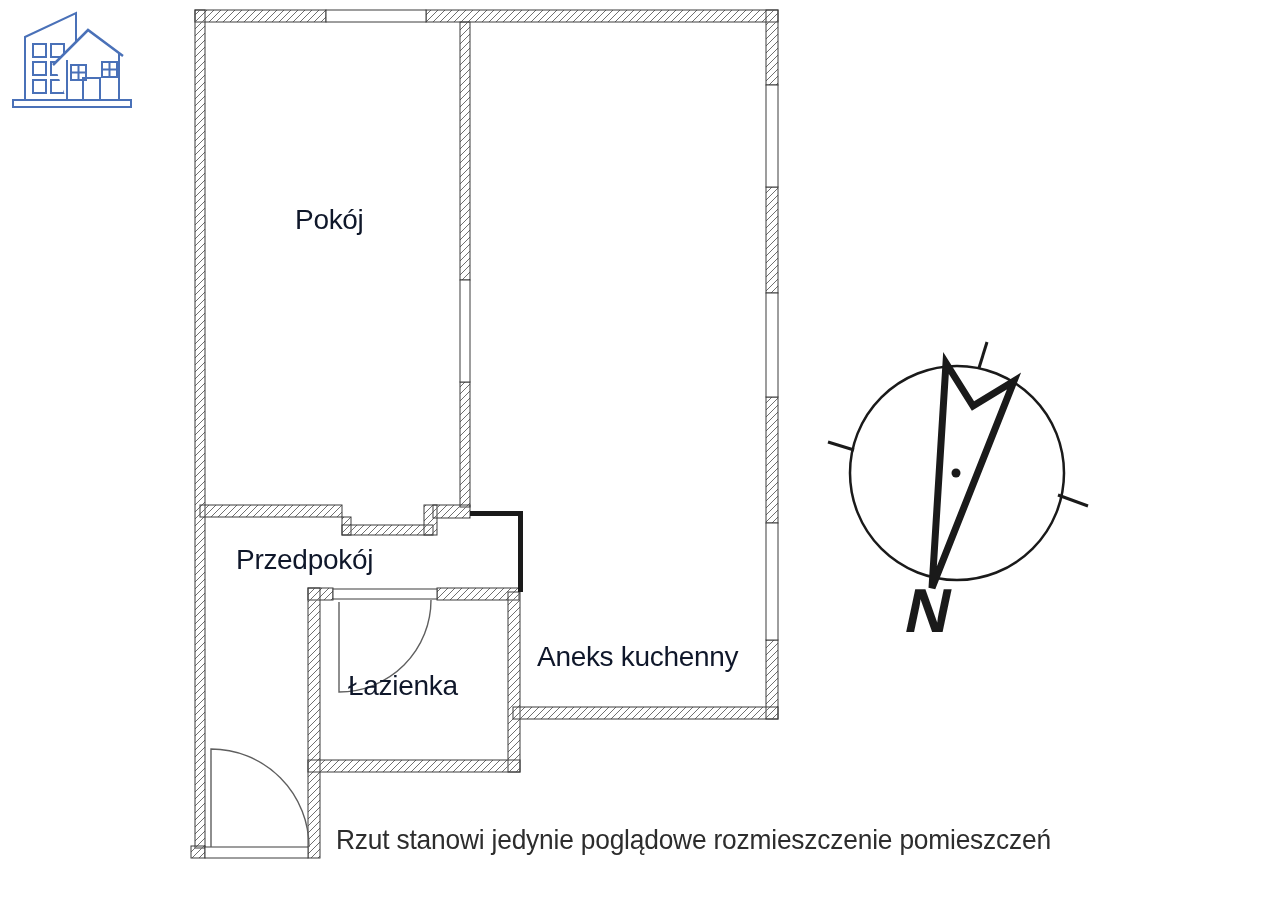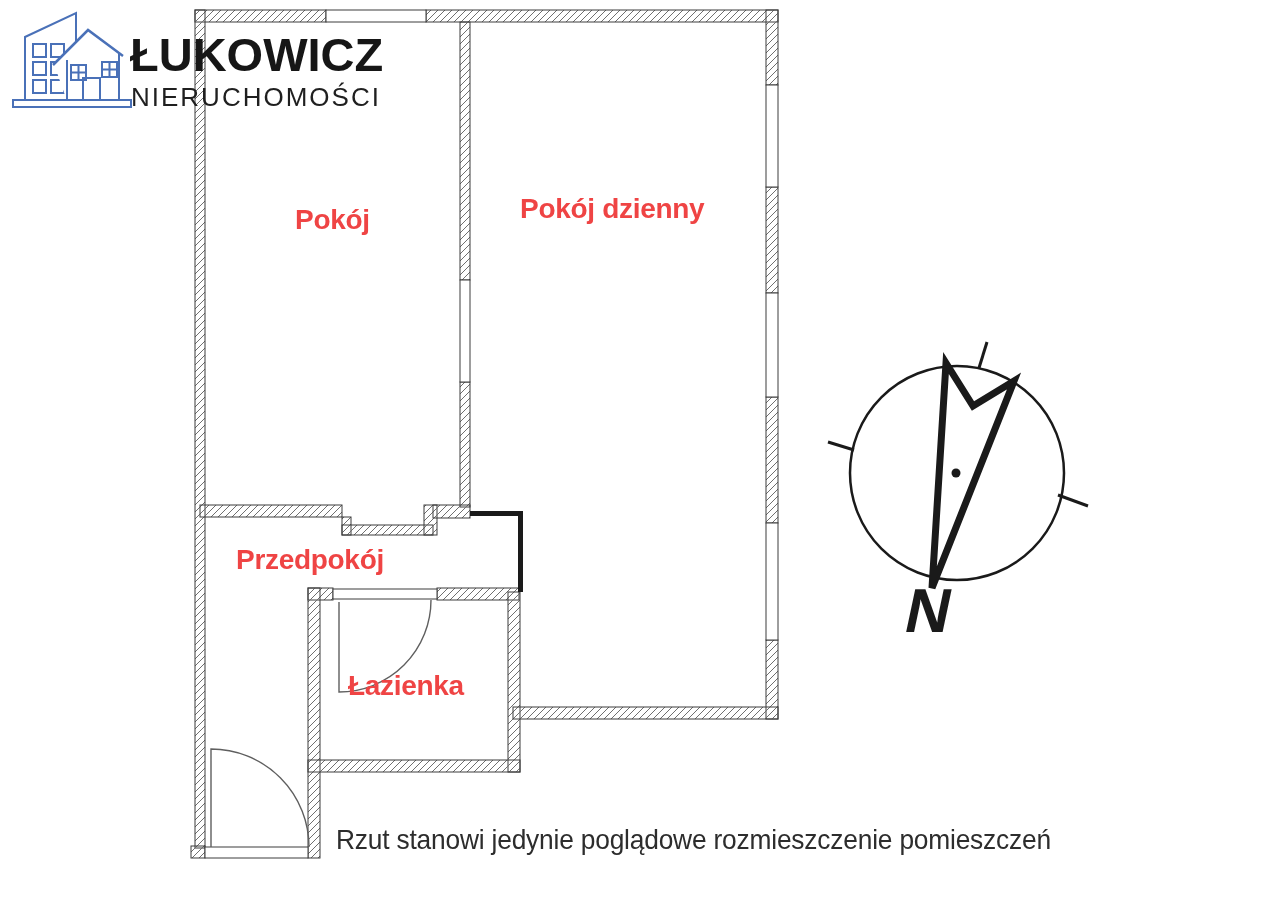--- a/index.html
+++ b/index.html
@@ -6,22 +6,22 @@
   .canvas{
     position:relative;
     width:1280px;height:905px;
     background:#ffffff;
     font-family:"Liberation Sans",sans-serif;
     overflow:hidden;
   }
   .plan-svg{position:absolute;left:0;top:0;z-index:1;}
   .room-label{
     position:absolute;z-index:3;
-    font-size:28px;color:#ef4444;
-    letter-spacing:-0.3px;white-space:nowrap;line-height:32px;font-weight:bold;
+    font-size:28px;color:#0f172a;
+    letter-spacing:-0.3px;white-space:nowrap;line-height:32px;
   }
   .disclaimer{
     position:absolute;z-index:3;left:336px;top:824px;
     font-size:28px;color:#2d2d2d;white-space:nowrap;
     transform:scaleX(0.94);transform-origin:left center;letter-spacing:-0.2px;
   }
   .brand-name{
     position:absolute;z-index:3;left:130px;top:30px;
     font-size:47px;font-weight:bold;color:#161616;
     letter-spacing:0px;line-height:50px;white-space:nowrap;
@@ -122,23 +122,21 @@
         <rect x="71" y="65" width="15" height="15"></rect>
         <path d="M78.5,65 L78.5,80 M71,72.5 L86,72.5"></path>
         <rect x="102" y="62" width="15" height="15"></rect>
         <path d="M109.5,62 L109.5,77 M102,69.5 L117,69.5"></path>
       </g>
       <rect x="83" y="78" width="17" height="23"></rect>
       <rect x="13" y="100" width="118" height="7" fill="#ffffff"></rect>
     </g>
   </svg>
 
-  <div class="brand-name">ŁUKOWICZ</div>
-  <div class="brand-subtitle">NIERUCHOMOŚCI</div>
 
   <div class="room-label" style="left:295px;top:204px;">Pokój</div>
-  <div class="room-label" style="left:520px;top:193px;">Pokój dzienny</div>
   <div class="room-label" style="left:236px;top:544px;">Przedpokój</div>
   <div class="room-label" style="left:348px;top:670px;">Łazienka</div>
+  <div class="room-label" style="left:537px;top:641px;">Aneks kuchenny</div>
 
   <div class="disclaimer">Rzut stanowi jedynie poglądowe rozmieszczenie pomieszczeń</div>
 
 </div>
 
 </body></html>

